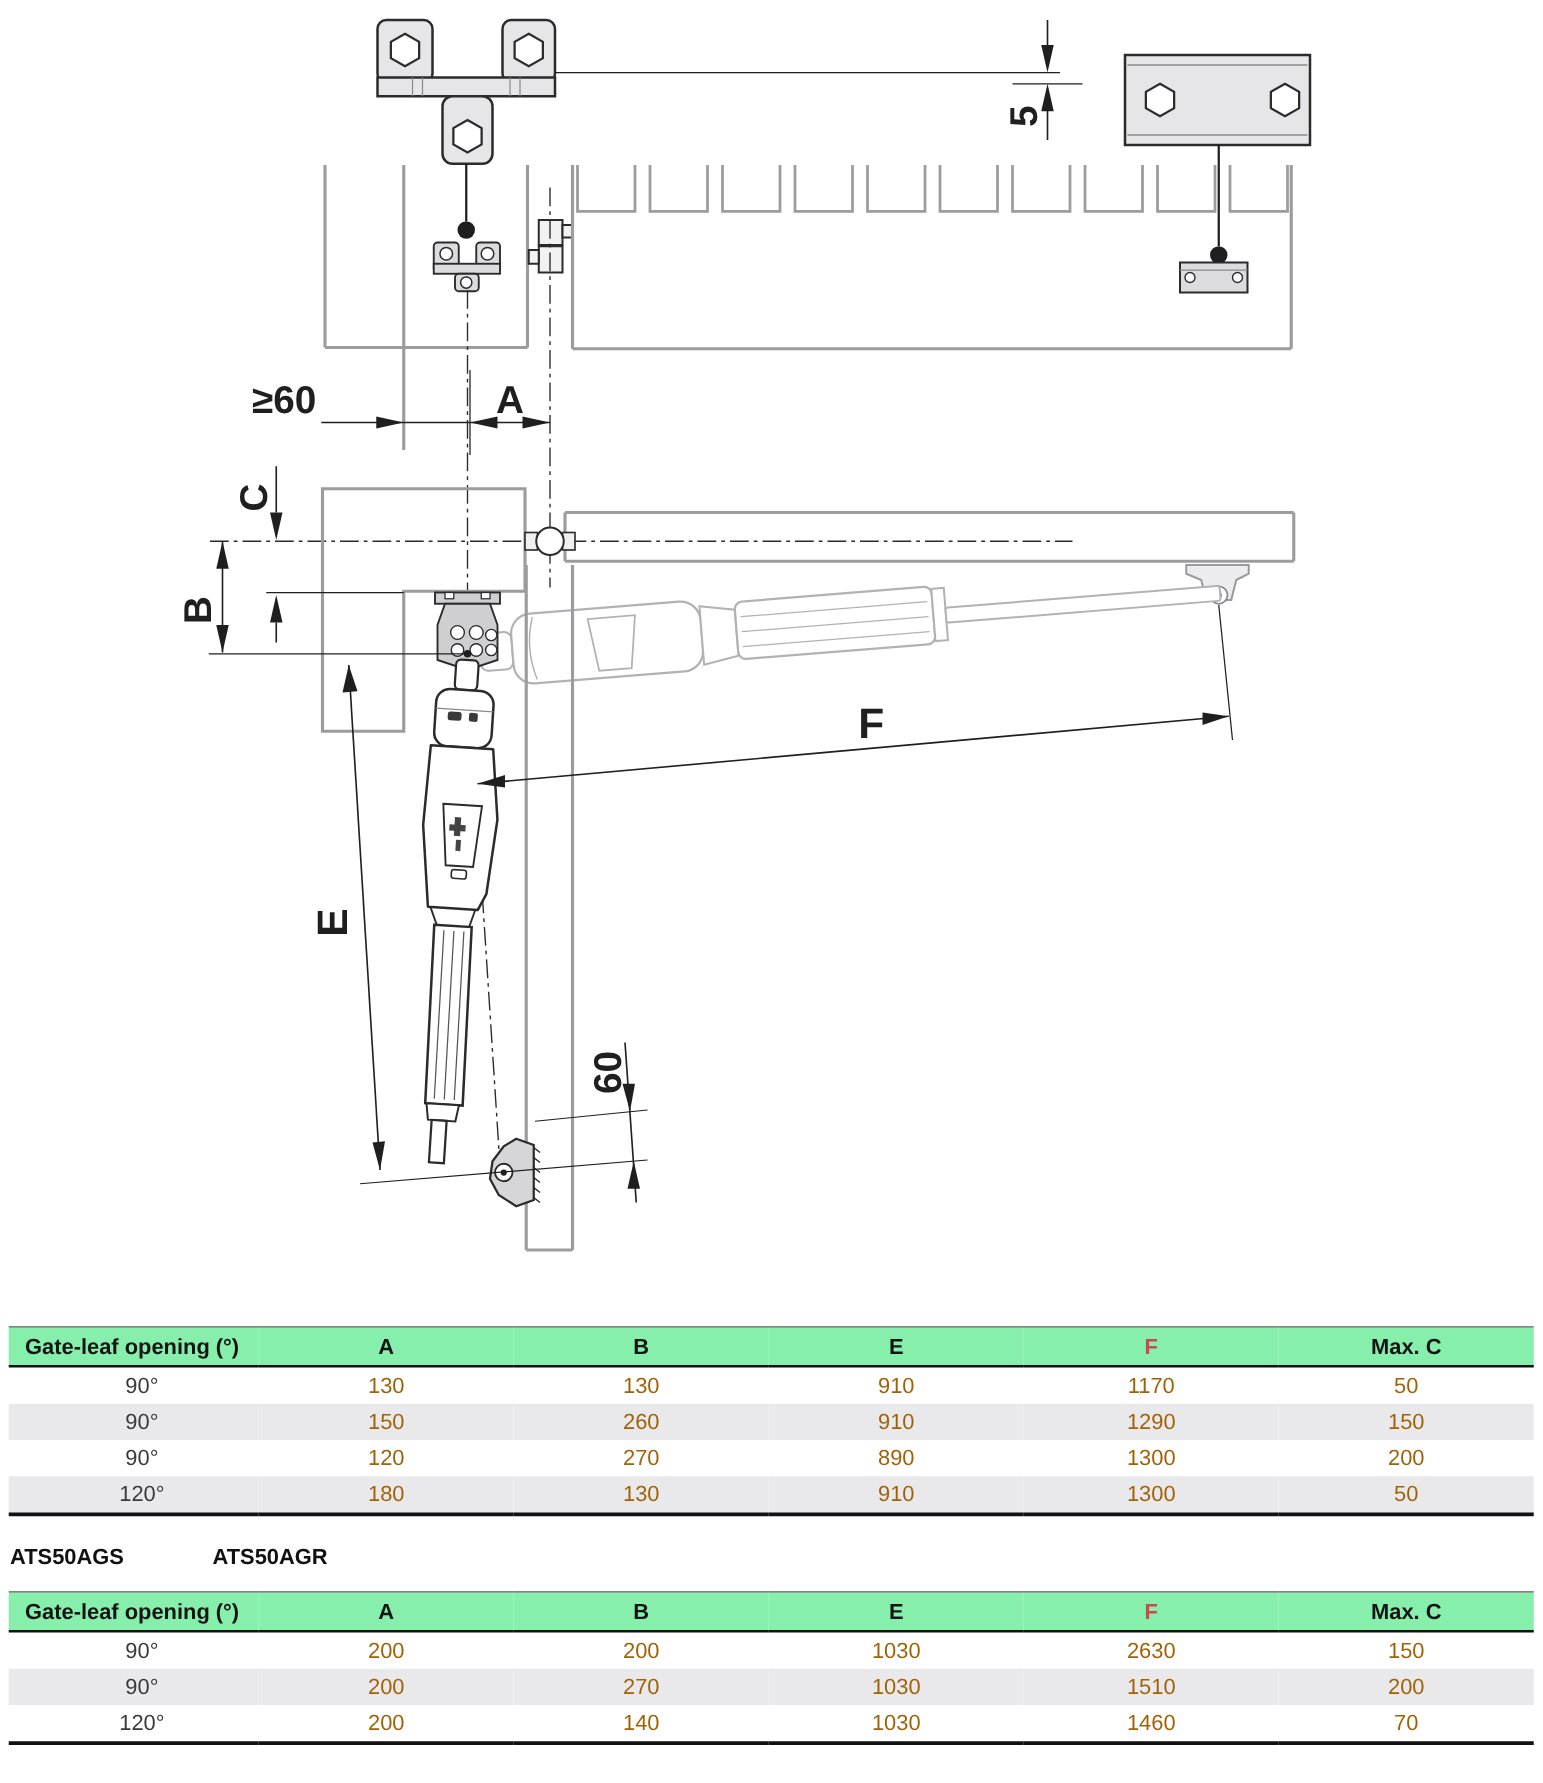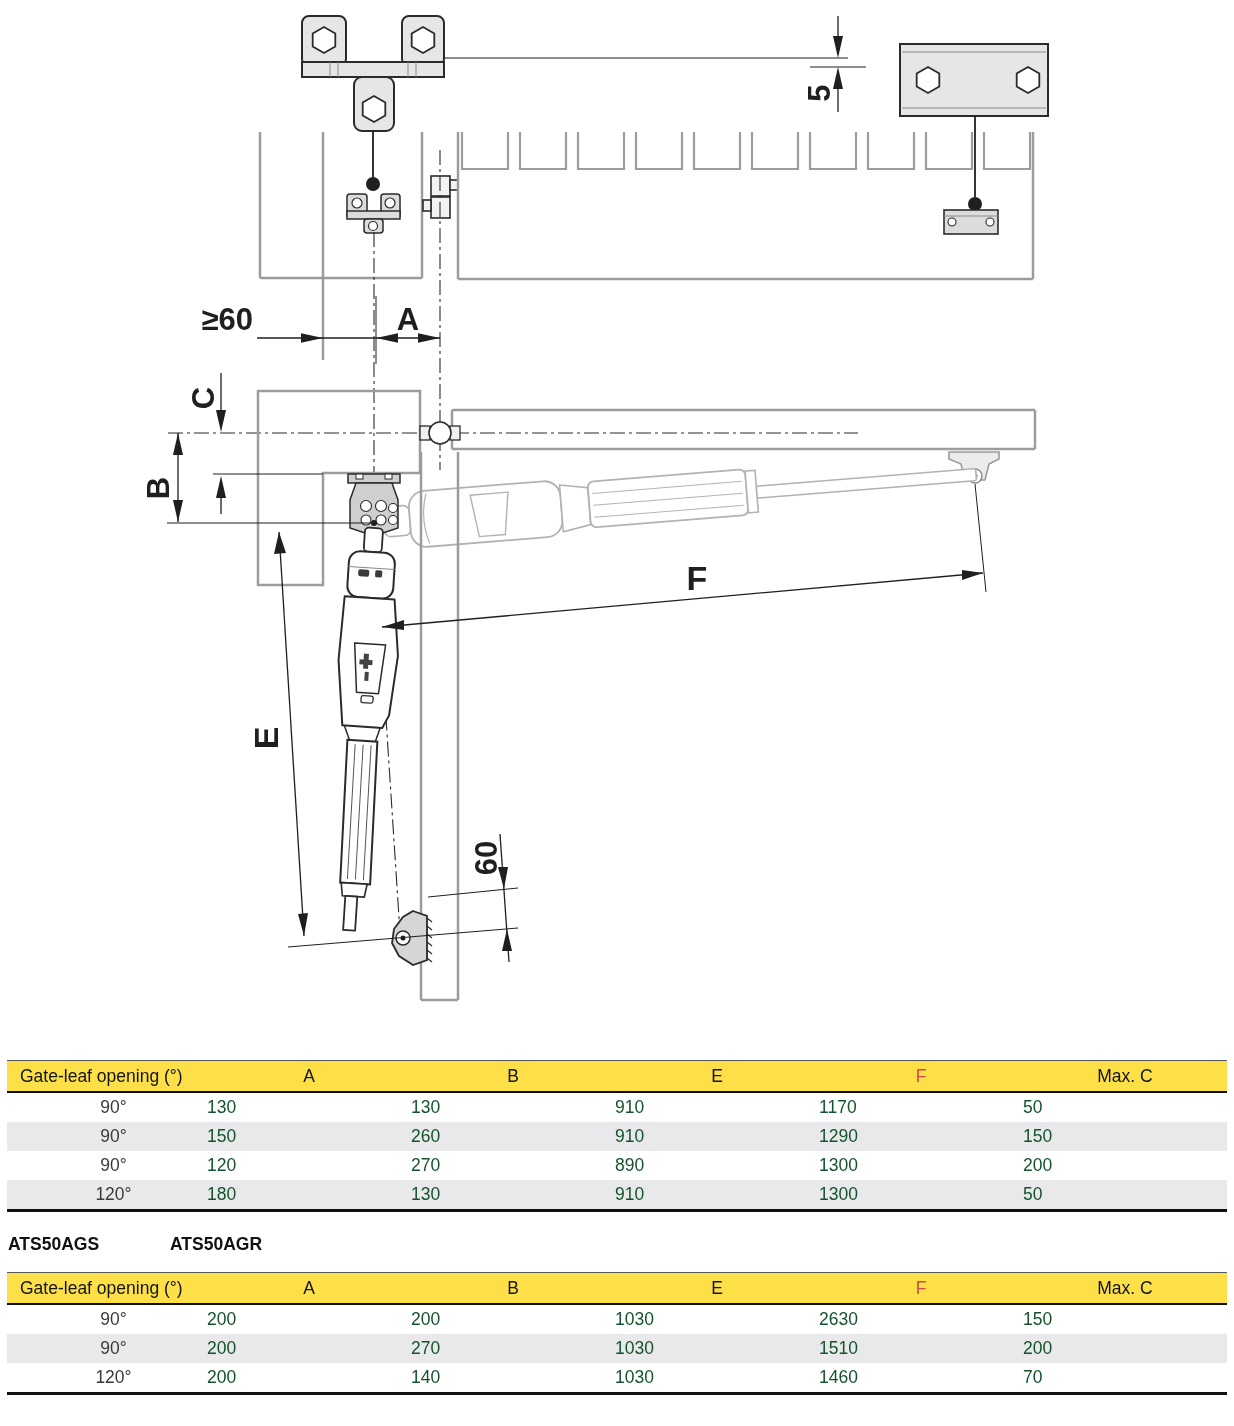--- a/index.html
+++ b/index.html
@@ -4,25 +4,25 @@
 <style>
   html,body{margin:0;padding:0;background:#fff;}
   body{font-family:"Liberation Sans",sans-serif;width:1234px;}
   .page{width:1234px;height:1426px;position:relative;background:#fff;overflow:hidden;}
   svg text{font-family:"Liberation Sans",sans-serif;font-weight:bold;fill:#1f1f1f;}
   .models-row{margin:10px 0 0 8px;height:24px;line-height:24px;}
   .models-row .model{display:inline-block;font-size:17.5px;font-weight:bold;color:#111;}
   .models-row .model.first{width:162px;}
   table.dims{width:1220px;margin:16px 7px 0 7px;border-collapse:collapse;table-layout:fixed;
              border-bottom:3px solid #111;}
-  table.dims thead th{background:#fde047;height:30px;font-size:17.5px;font-weight:normal;color:#141414;
+  table.dims thead th{background:#86efac;height:30px;font-size:17.5px;font-weight:bold;color:#141414;
              text-align:center;border-top:1px solid #58585a;border-bottom:2px solid #111;padding:0;}
   table.dims thead th.first{text-align:left;padding-left:13px;}
   table.dims thead th.hl{color:#cb4a50;}
-  table.dims tbody td{height:29px;font-size:17.5px;color:#14532d;text-align:left;padding:0;}
+  table.dims tbody td{height:29px;font-size:17.5px;color:#a16207;text-align:center;padding:0;}
   table.dims tbody td.first{text-align:center;padding-left:13px;color:#3a3a3a;}
   table.dims tbody tr:nth-child(even){background:#e9e9eb;}
 </style>
 </head>
 <body>
 
 <div class="page">
 
 <svg width="1234" height="1040" viewBox="0 0 1234 1040">
   <defs>

